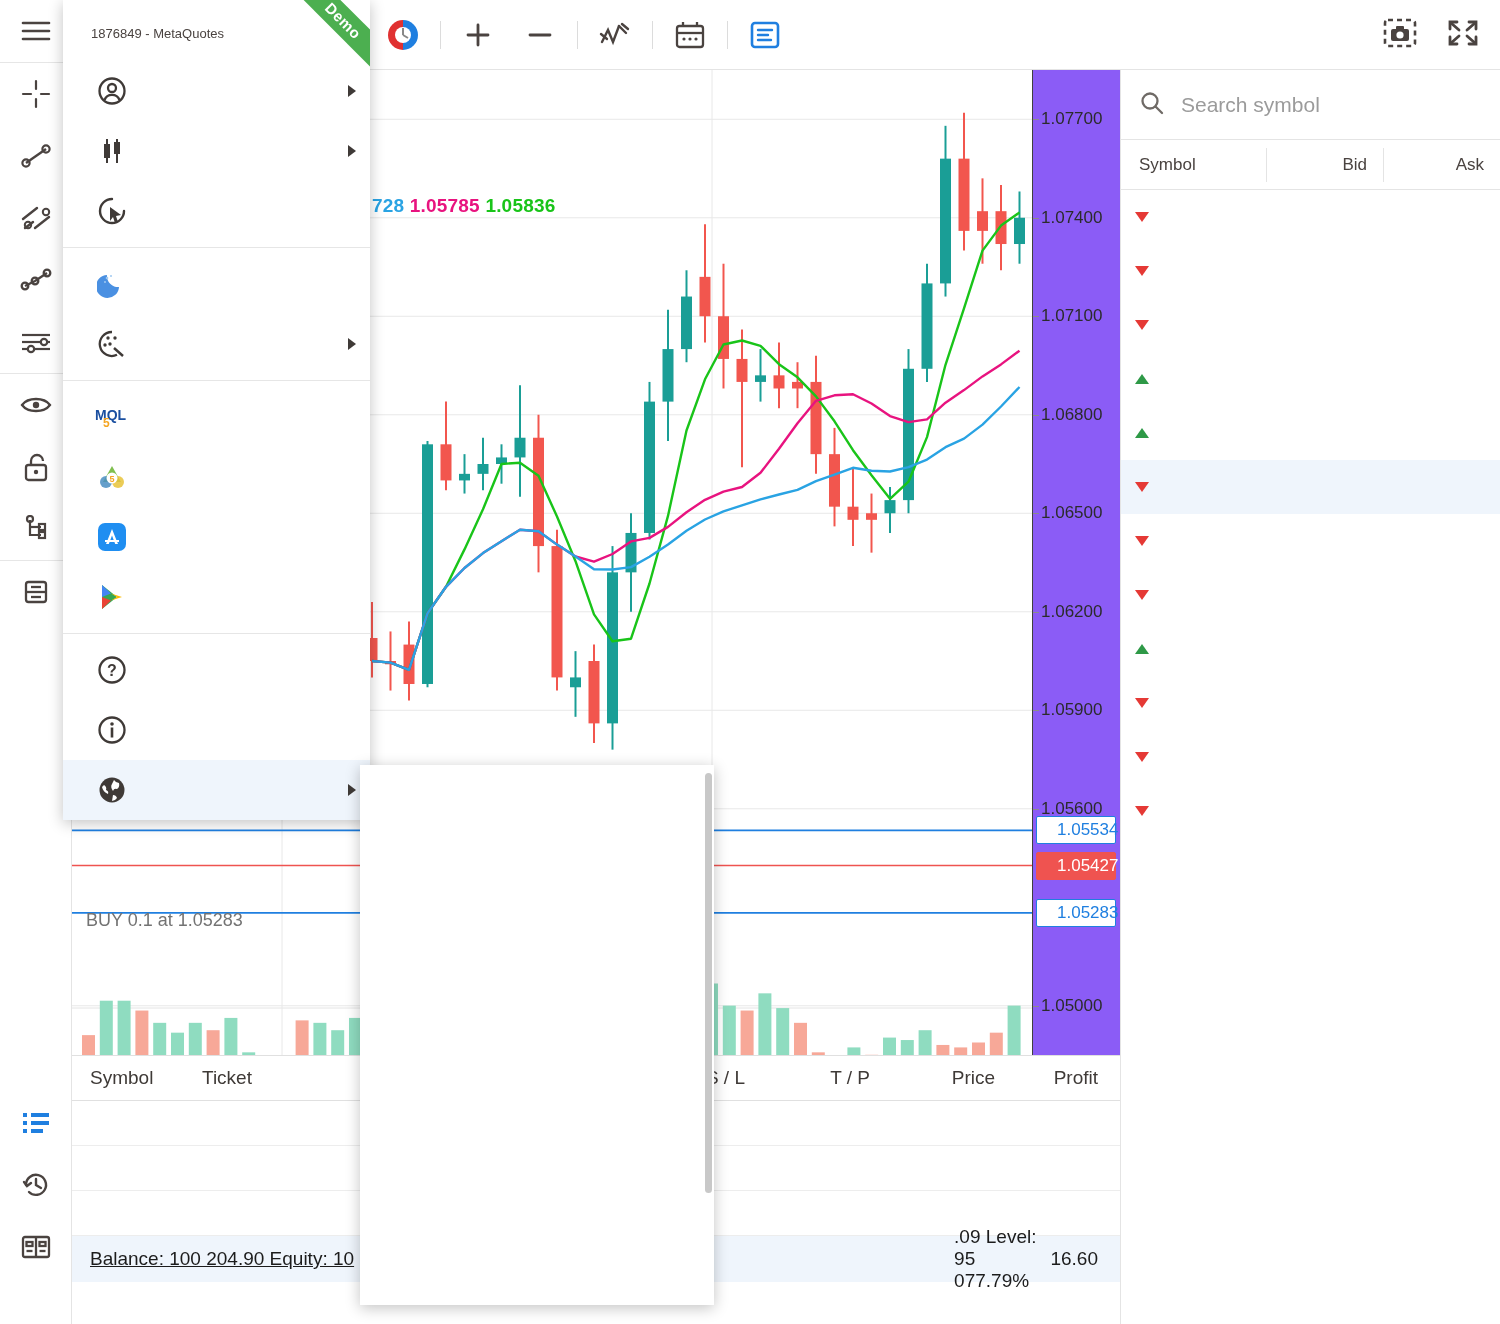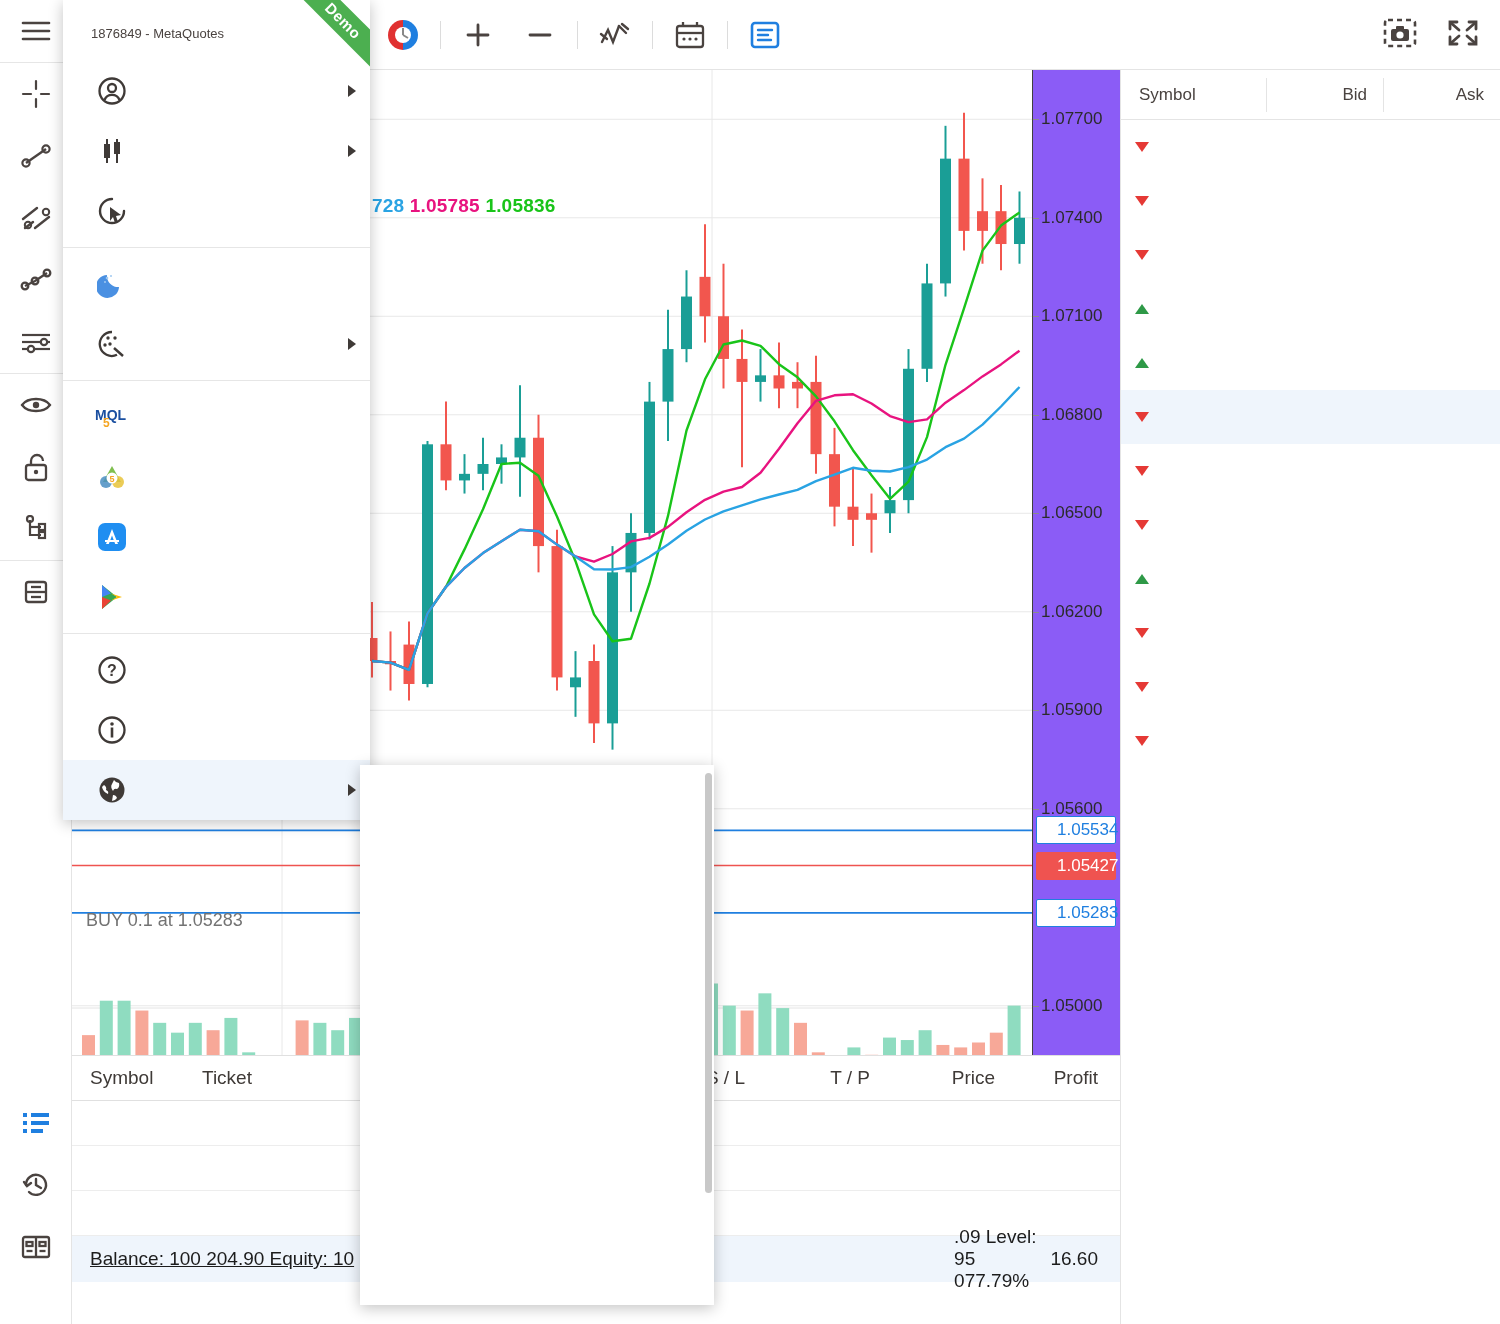--- a/index.html
+++ b/index.html
@@ -582,20 +582,31 @@
         <div class="pa-label" style="top: 728.75px;">1.05600</div>
         <div class="pa-tick" style="top: 935.75px;"></div>
         <div class="pa-label" style="top: 925.75px;">1.05000</div>
         <div class="pa-box blue" style="top: 746.42px;">1.05534</div>
         <div class="pa-box red" style="top: 781.552px;">1.05427</div>
         <div class="pa-box blue" style="top: 828.832px;">1.05283</div>
       </div>
   </div>
 
   <div class="market-watch">
+    <div class="mw-search">
+      <span>
+        <svg width="26" height="26" viewBox="0 0 26 26">
+            <g stroke="#6f6a66" stroke-width="2.3" fill="none">
+              <circle cx="11" cy="11" r="7.5"></circle>
+              <line x1="16.5" y1="16.5" x2="23" y2="23" stroke-linecap="round"></line>
+            </g>
+          </svg>
+      </span>
+      <input type="text" placeholder="Search symbol" style="">
+    </div>
     <div class="mw-head">
       <div class="c-sym">Symbol</div>
       <div class="c-bid">Bid</div>
       <div class="c-ask">Ask</div>
     </div>
     <div id="mw-rows">
         <div class="mw-row">
           <div class="mw-sym">
             <span class="tri dn"></span>
             <span></span>

